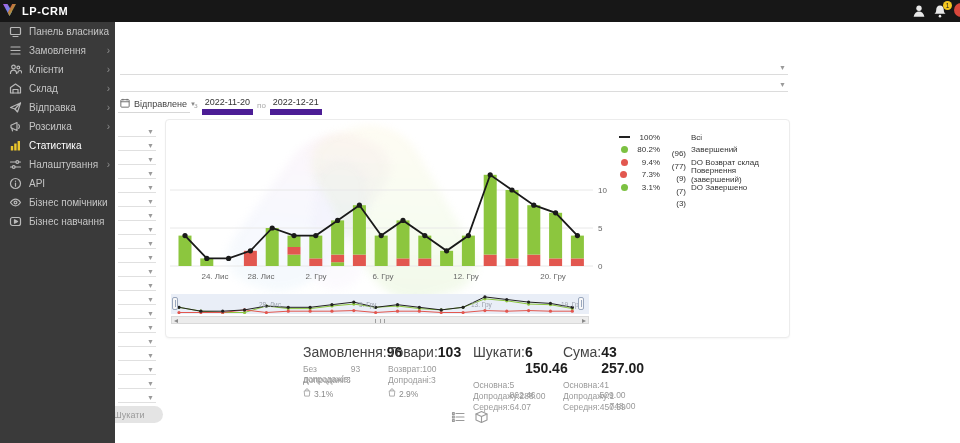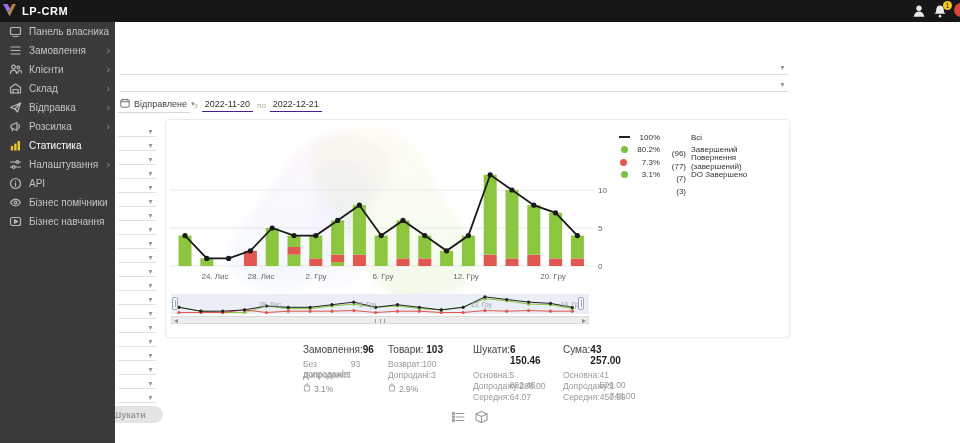--- a/index.html
+++ b/index.html
@@ -30,24 +30,24 @@
   #content { position:absolute; left:0; top:22px; width:960px; height:334px; background:#fff; }
   .dd-row { position:absolute; left:120px; width:668px; height:14px; border-bottom:1px solid #dcdcdc; }
   .dd-row .caret, .mini-dd .caret { position:absolute; right:2px; top:3px; font-size:7px; color:#9a9a9a; }
   #filter-row { position:absolute; left:118px; top:76px; height:15px; font-size:9px; color:#444;
     display:flex; align-items:center; }
   #filter-main { display:flex; align-items:center; border-bottom:1px solid #d7d7d7; padding:0 4px 2px 2px; width:72px; }
   #cal-icon svg { width:10px; height:10px; stroke:#666; fill:none; stroke-width:1.1; }
   #filter-type { margin-left:4px; }
   #filter-caret { font-size:6px; color:#888; margin-left:3px; }
   .conj { color:#aaa; font-size:8px; margin:0 4px; }
-  .date-field { border-bottom:1px solid #4c1d95; padding:0 3px 2px; color:#333; }
+  .date-field { border-bottom:6px solid #4c1d95; padding:0 3px 2px; color:#333; }
   .mini-dd { position:absolute; left:118px; width:38px; height:12px; border-bottom:1px solid #e0e0e0; }
   #search-pill { position:absolute; left:95px; top:384px; width:68px; height:17px; border:none;
-    background:#e4e4e4; border-radius:9px; color:#9a9a9a; font-size:9px; z-index:1;font-weight:bold; }
+    background:#e4e4e4; border-radius:9px; color:#9a9a9a; font-size:9px; z-index:1; }
 
   
   #chart-panel { position:absolute; left:165px; top:97px; width:625px; height:219px; background:#fff;
     border:1px solid #ececec; border-radius:4px; box-shadow:0 1px 2px rgba(0,0,0,.04); overflow:hidden; }
   .wm { position:absolute; opacity:.16; filter:blur(4px); border-radius:40px; }
   #wm1 { left:95px; top:5px; width:95px; height:175px; transform:rotate(20deg) skewX(-16deg);
     background:linear-gradient(165deg,#f6c9e2,#cdd5f4 55%,#c3e4f4); }
   #wm2 { left:175px; top:0px; width:105px; height:185px; transform:rotate(-16deg) skewX(14deg);
     background:linear-gradient(200deg,#fdeab6,#d2ecab 50%,#abdb7c); }
   #wm3 { left:145px; top:40px; width:55px; height:130px; transform:rotate(4deg);
@@ -73,21 +73,21 @@
   .sb-arrow { position:absolute; top:1px; width:0; height:0; border-top:2.5px solid transparent;
     border-bottom:2.5px solid transparent; margin-top:1px; }
   #sb-left { left:2px; border-right:4px solid #8a8a8a; }
   #sb-right { right:2px; border-left:4px solid #8a8a8a; }
   #sb-grip { position:absolute; left:50%; top:1.5px; transform:translateX(-50%); width:10px; height:4px;
     border-left:1px solid #9f9f9f; border-right:1px solid #9f9f9f; }
   #sb-grip::after { content:""; display:block; width:1px; height:4px; background:#9f9f9f; margin:0 auto; }
 
   
   .sum-col { position:absolute; top:322px; font-size:8.5px; color:#999; }
-  .sum-head { display:flex; justify-content:space-between; font-size:10px; color:#444; margin-bottom:4px; }
+  .sum-head { display:flex; justify-content:space-between; font-size:14px; color:#444; margin-bottom:4px; }
   .sum-head b { color:#1d1d1d; font-weight:bold; }
   .sum-row { display:flex; justify-content:flex-start; height:11px; }
   .sum-foot { display:flex; align-items:center; gap:3px; margin-top:2px; color:#8a8a8a; }
   .sum-foot svg { width:8px; height:9px; stroke:#9a9a9a; fill:none; stroke-width:1; }
 
   
   .tgl { position:absolute; top:388px; width:15px; height:14px; cursor:pointer; }
   .tgl svg, .th-icon svg { width:100%; height:100%; stroke:#9a9a9a; fill:none; stroke-width:1.1;
     stroke-linecap:round; stroke-linejoin:round; }
 </style>
@@ -298,20 +298,28 @@
             <span class="dot" style="background:#7cc142"></span>
           </span>
           <span class="lg-pct">80.2%</span>
           <span class="lg-cnt">(77)</span>
           <span>Завершений</span>
         </li>
         <li>
           <span class="sw">
             <span class="dot" style="background:#e2574f"></span>
           </span>
+          <span class="lg-pct">9.4%</span>
+          <span class="lg-cnt">(9)</span>
+          <span>DO Возврат склад</span>
+        </li>
+        <li>
+          <span class="sw">
+            <span class="dot" style="background:#e2574f"></span>
+          </span>
           <span class="lg-pct">7.3%</span>
           <span class="lg-cnt">(7)</span>
           <span>Повернення (завершений)</span>
         </li>
         <li>
           <span class="sw">
             <span class="dot" style="background:#7cc142"></span>
           </span>
           <span class="lg-pct">3.1%</span>
           <span class="lg-cnt">(3)</span>

